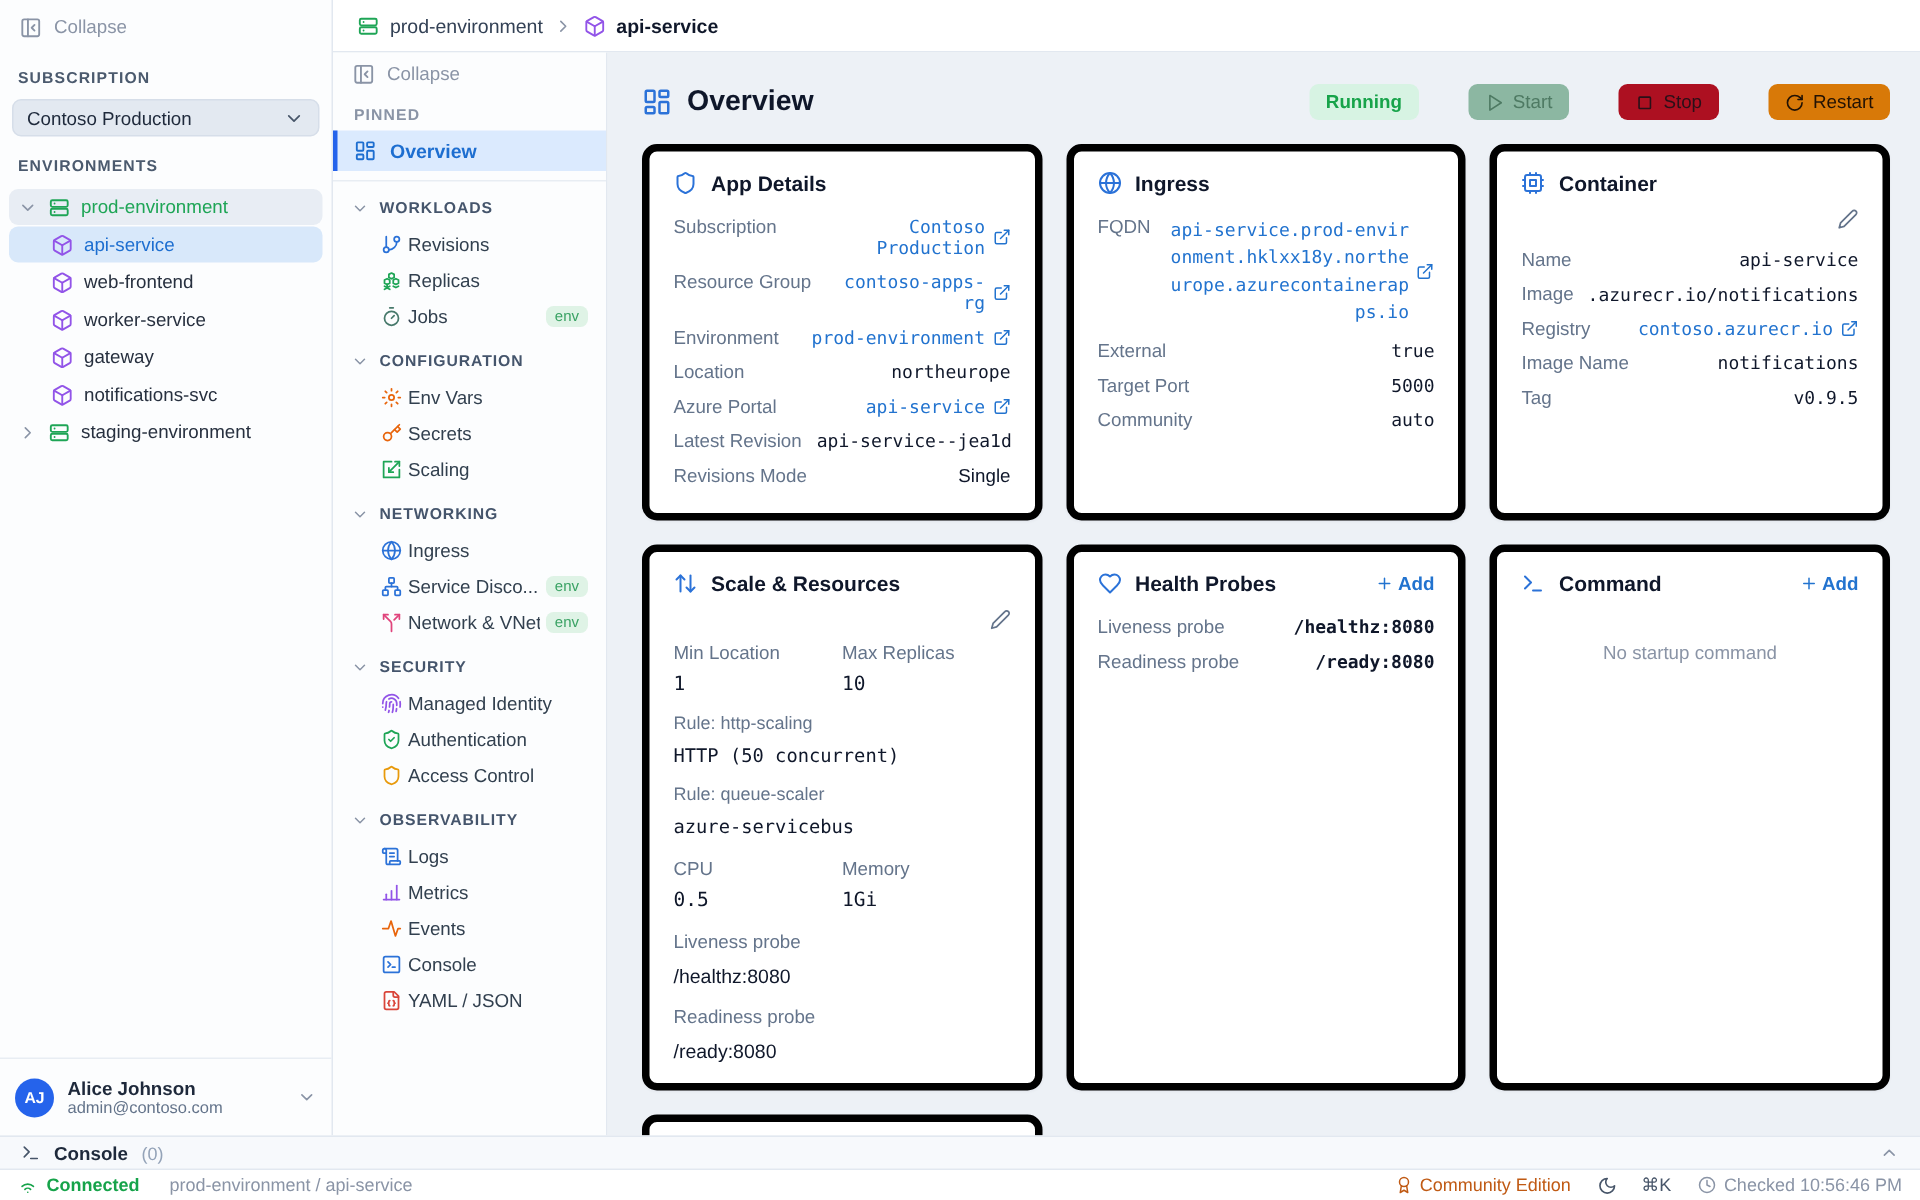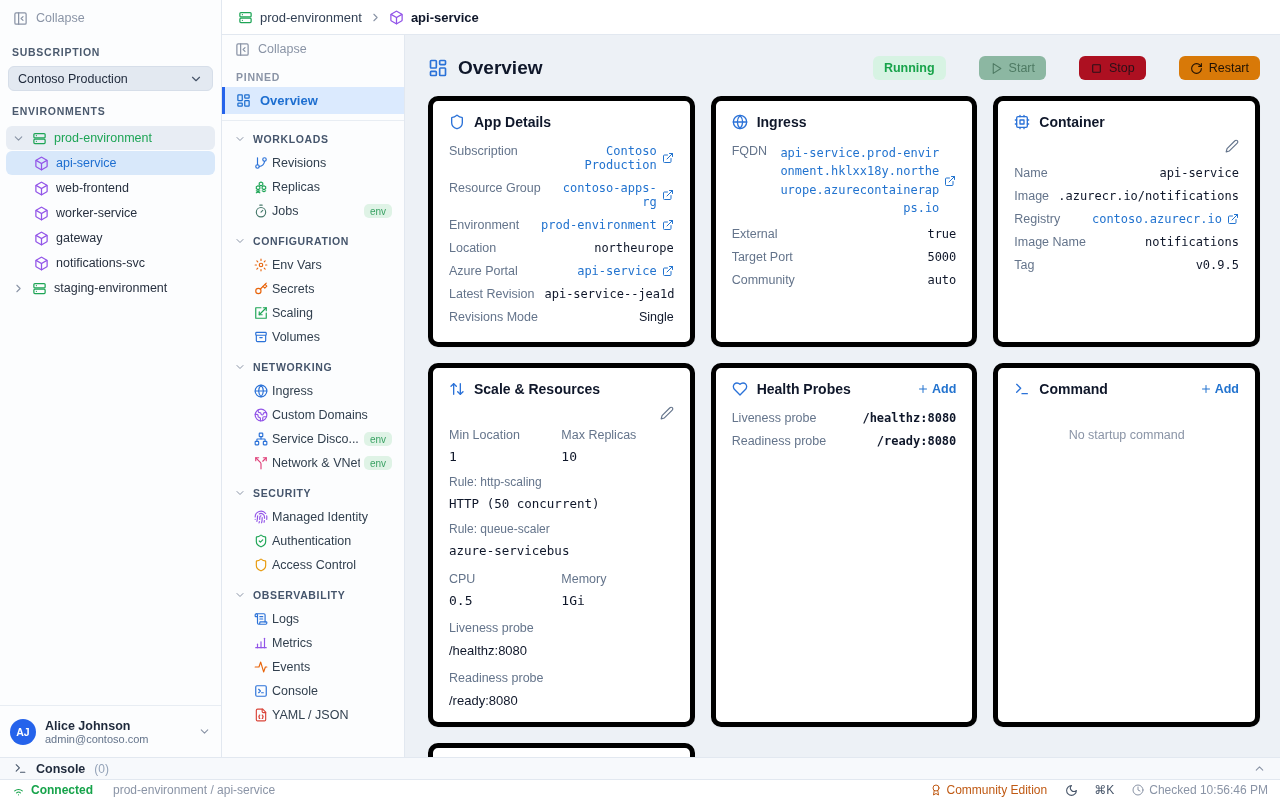--- a/index.html
+++ b/index.html
@@ -400,59 +400,38 @@
           <span class="ic i14 c-green">
               <svg viewBox="0 0 24 24" fill="none" stroke="currentColor" stroke-width="2" stroke-linecap="round" stroke-linejoin="round">
                 <path d="M21 3 9 15"></path>
                 <path d="M12 3H3v18h18v-9"></path>
                 <path d="M16 3h5v5"></path>
                 <path d="M14 15H9v-5"></path>
               </svg>
             </span>
           <span class="nav-label">Scaling</span>
         </div>
-        <div class="nav-item">
-          <span class="ic i14 c-blue">
-              <svg viewBox="0 0 24 24" fill="none" stroke="currentColor" stroke-width="2" stroke-linecap="round" stroke-linejoin="round">
-                <rect x="3" y="4" width="18" height="5" rx="1.5"></rect>
-                <path d="M4 9v9a2 2 0 0 0 2 2h12a2 2 0 0 0 2-2V9"></path>
-                <path d="M10 13h4"></path>
-              </svg>
-            </span>
-          <span class="nav-label">Volumes</span>
-        </div>
 
         <div class="sec-head">
           <span class="ic i12">
               <svg viewBox="0 0 24 24" fill="none" stroke="currentColor" stroke-width="2" stroke-linecap="round" stroke-linejoin="round">
                 <path d="m6 9 6 6 6-6"></path>
               </svg>
             </span>
           <span>NETWORKING</span>
         </div>
         <div class="nav-item">
           <span class="ic i14 c-blue">
               <svg viewBox="0 0 24 24" fill="none" stroke="currentColor" stroke-width="2" stroke-linecap="round" stroke-linejoin="round">
                 <circle cx="12" cy="12" r="10"></circle>
                 <path d="M2 12h20"></path>
                 <path d="M12 2a15.3 15.3 0 0 1 4 10 15.3 15.3 0 0 1-4 10 15.3 15.3 0 0 1-4-10 15.3 15.3 0 0 1 4-10z"></path>
               </svg>
             </span>
           <span class="nav-label">Ingress</span>
-        </div>
-        <div class="nav-item">
-          <span class="ic i14 c-purple">
-              <svg viewBox="0 0 24 24" fill="none" stroke="currentColor" stroke-width="2" stroke-linecap="round" stroke-linejoin="round">
-                <circle cx="12" cy="12" r="10"></circle>
-                <path d="M21.54 15H17a2 2 0 0 0-2 2v4.54"></path>
-                <path d="M7 3.34V5a3 3 0 0 0 3 3 2 2 0 0 1 2 2 2 2 0 0 0 4 0 2 2 0 0 1 2-2h3.17"></path>
-                <path d="M11 21.95V18a2 2 0 0 0-2-2 2 2 0 0 1-2-2v-1a2 2 0 0 0-2-2H2.05"></path>
-              </svg>
-            </span>
-          <span class="nav-label">Custom Domains</span>
         </div>
         <div class="nav-item">
           <span class="ic i14 c-blue">
               <svg viewBox="0 0 24 24" fill="none" stroke="currentColor" stroke-width="2" stroke-linecap="round" stroke-linejoin="round">
                 <rect x="16" y="16" width="6" height="6" rx="1"></rect>
                 <rect x="2" y="16" width="6" height="6" rx="1"></rect>
                 <rect x="9" y="2" width="6" height="6" rx="1"></rect>
                 <path d="M5 16v-3a1 1 0 0 1 1-1h12a1 1 0 0 1 1 1v3"></path>
                 <path d="M12 12V8"></path>
               </svg>

